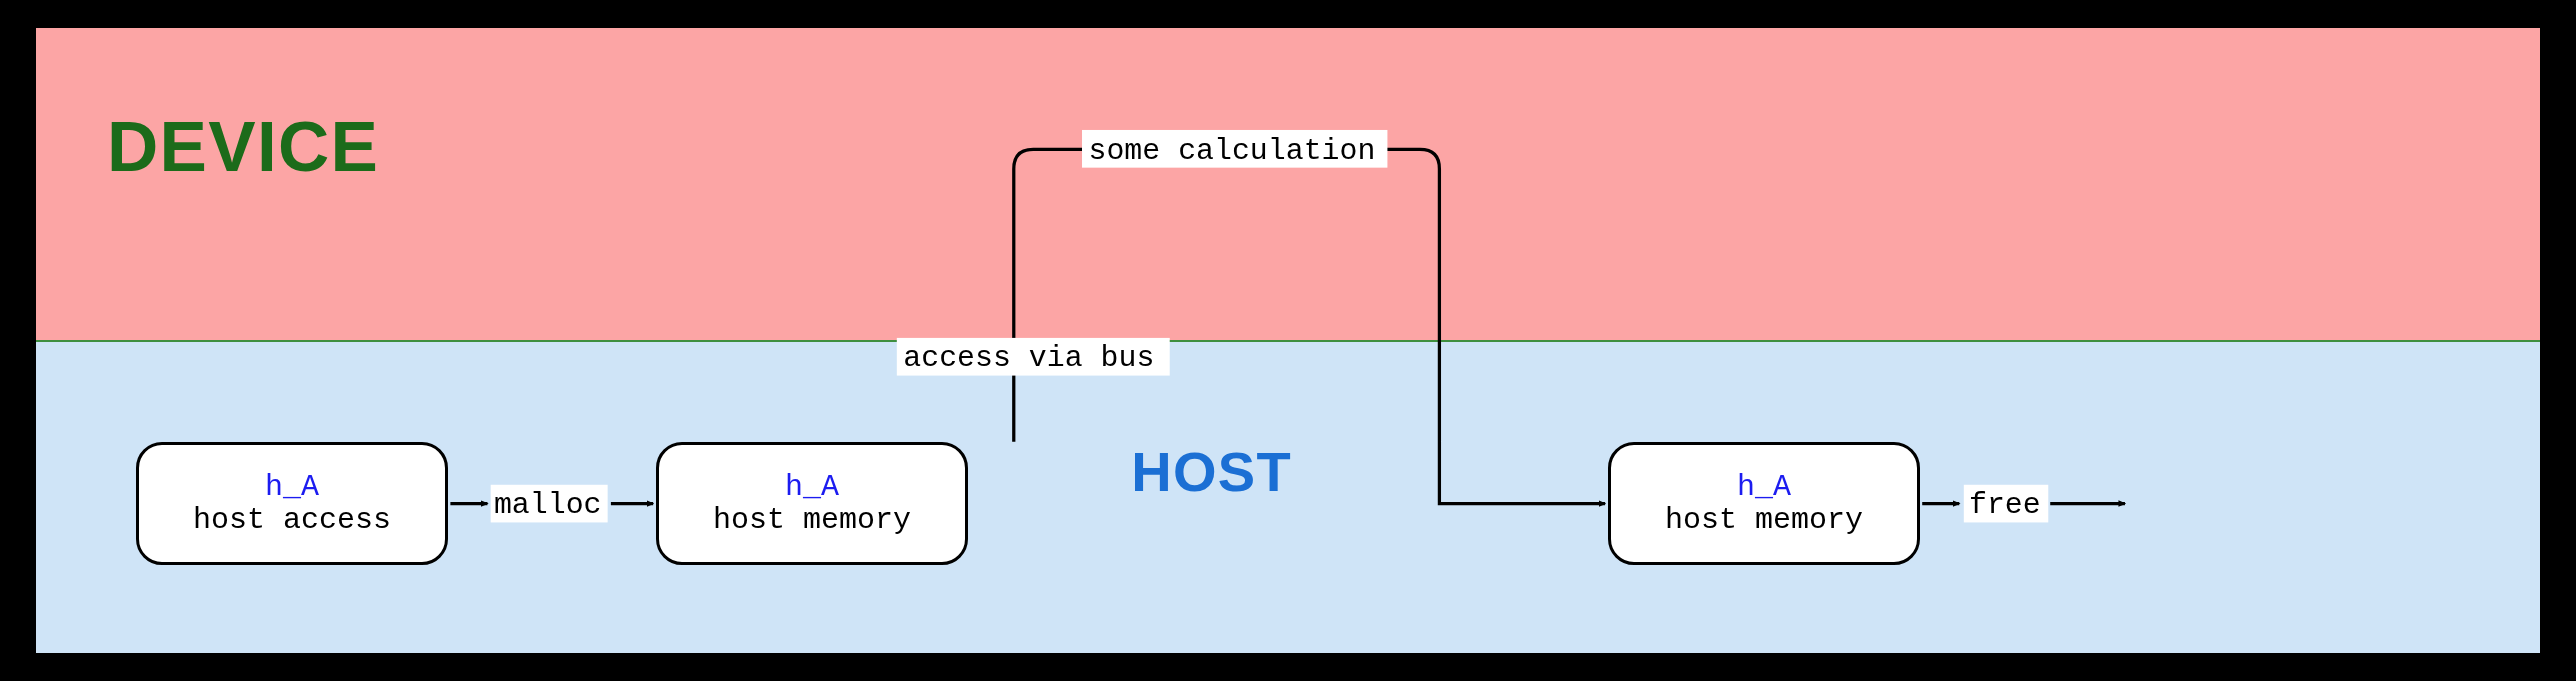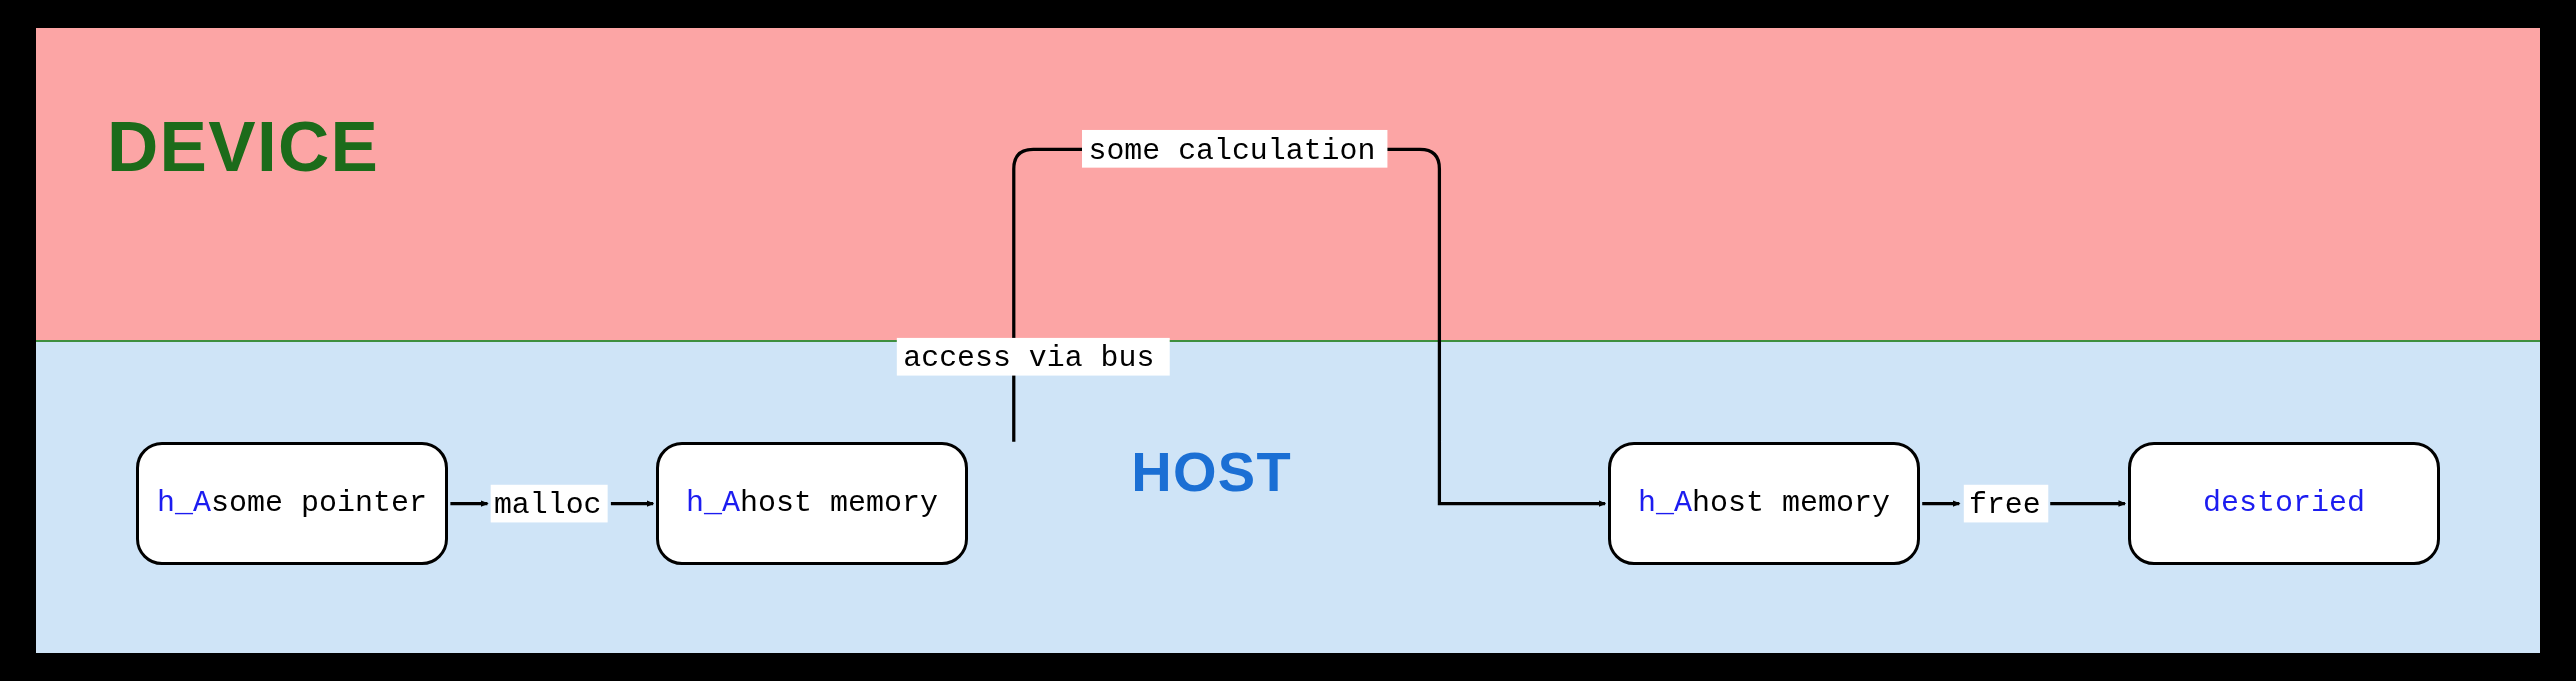--- a/index.html
+++ b/index.html
@@ -56,21 +56,21 @@
     margin-left: 20px;
   }
 
   
   .node {
     position: absolute;
     background: #fff;
     border: 3.2px solid #000;
     border-radius: 26px;
     display: flex;
-    flex-direction: row;
+    flex-direction: column;
     align-items: center;
     justify-content: center;
     box-sizing: border-box;
     padding: 6.5px 13px;
   }
   .node .var {
     color: #1c1cf0;
     font-size: 30px;
     line-height: 1.1;
     font-family: "Menlo","Consolas","Courier New",monospace;
@@ -107,36 +107,33 @@
     <div class="region device-region">
       <div class="region-title device-title">DEVICE</div>
     </div>
     <div class="region host-region">
       <div class="region-title host-title">HOST</div>
     </div>
   </div>
 
   <div class="node" style="left:136px; top:442px; width:312px; height:123px;">
     <span class="var">h_A</span>
-    <span class="sub">some pointer</span>
+    <span class="sub">host access</span>
   </div>
 
   <div class="node" style="left:656px; top:442px; width:312px; height:123px;">
     <span class="var">h_A</span>
     <span class="sub">host memory</span>
   </div>
 
   <div class="node" style="left:1608px; top:442px; width:312px; height:123px;">
     <span class="var">h_A</span>
     <span class="sub">host memory</span>
   </div>
 
-  <div class="node" style="left:2128px; top:442px; width:312px; height:123px;">
-    <span class="var">destoried</span>
-  </div>
 
   <svg class="overlay" viewBox="0 0 3964 1048">
     <defs>
       <marker id="arrowhead" markerWidth="12" markerHeight="12" refX="10" refY="5" orient="auto" markerUnits="userSpaceOnUse">
         <path d="M0,0 L12,5 L0,10 z" fill="#000"></path>
       </marker>
     </defs>
 
     <g>
       <line x1="693" y1="775" x2="750" y2="775" stroke="#000" stroke-width="5" marker-end="url(#arrowhead)"></line>

